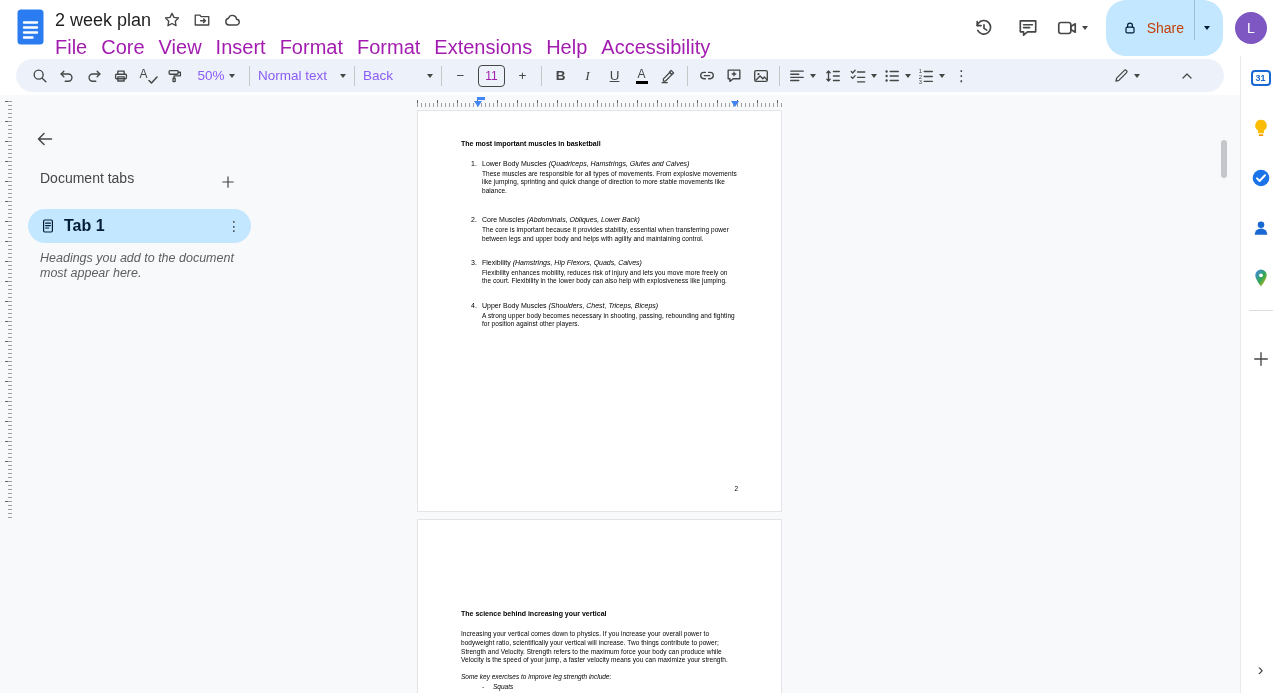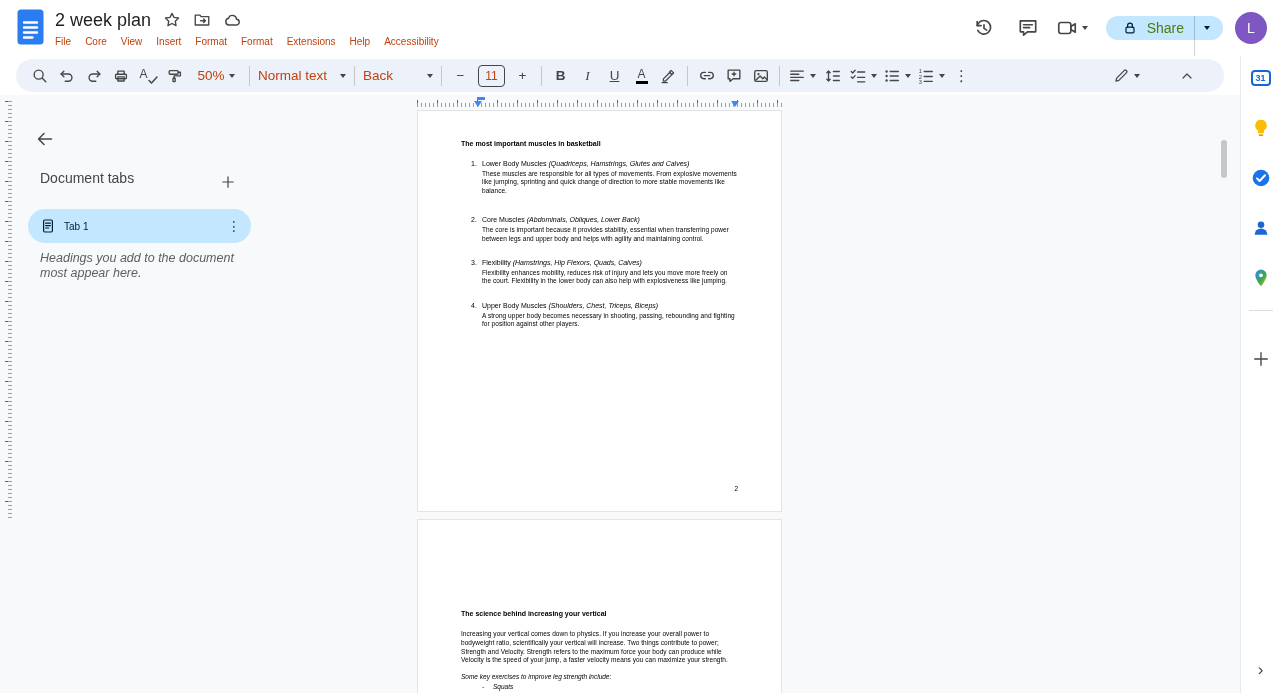--- a/index.html
+++ b/index.html
@@ -8,45 +8,45 @@
   .app{position:relative;width:1280px;height:693px}
 
   
   .header{position:absolute;top:0;left:0;width:1280px;height:56px;background:#fff;z-index:5}
   .docs-logo{position:absolute;left:17px;top:9px;width:27px;height:36px}
   .title-area{position:absolute;left:55px;top:7px}
   .title-row{display:flex;align-items:center;gap:12px;height:26px}
   .doc-title{font-size:18px;font-weight:500;color:#1f1f1f;white-space:nowrap}
   .hicon{display:flex;align-items:center;justify-content:center;color:#444746}
   .menubar{display:flex;margin-left:-7px;margin-top:1px}
-  .menubar .mitem{font-size:10px;color:#c2410c;padding:2px 7px;border-radius:4px;cursor:default;white-space:nowrap}
+  .menubar .mitem{font-size:20px;color:#a21caf;padding:2px 7px;border-radius:4px;cursor:default;white-space:nowrap}
   .header-right{position:absolute;right:13px;top:7px;height:42px;display:flex;align-items:center;gap:4px}
   .icon-btn{width:40px;height:40px;border:none;background:transparent;border-radius:50%;
     display:flex;align-items:center;justify-content:center;color:#444746}
   .meet-group{display:flex;align-items:center;gap:4px;padding:0 8px 0 4px}
-  .share-pill{height:24px;background:#c2e7ff;border-radius:20px;display:flex;align-items:flex-start;
-    color:#4d7c0f;margin-left:6px}
+  .share-pill{height:56px;background:#c2e7ff;border-radius:20px;display:flex;align-items:flex-start;
+    color:#c2410c;margin-left:6px}
   .share-main{display:flex;align-items:center;gap:9px;padding:0 10px 0 16px;font-size:14px;font-weight:500;height:100%}
   .share-sep{width:1px;height:40px;background:rgba(0,29,53,.2)}
   .share-dd{padding:0 13px 0 9px;height:100%;display:flex;align-items:center}
   .avatar{width:32px;height:32px;border-radius:50%;background:#7e57c2;color:#fff;font-size:14px;
     display:flex;align-items:center;justify-content:center;margin-left:8px}
 
   
   .toolbar{position:absolute;top:59px;left:16px;width:1208px;height:33px;background:#edf2fa;
     border-radius:17px;display:flex;align-items:center;padding:0 10px;z-index:4}
   .tbtn{height:26px;min-width:27px;border:none;background:transparent;border-radius:4px;
     display:flex;align-items:center;justify-content:center;gap:4px;color:#444746;padding:0 3px}
   .tdiv{width:1px;height:20px;background:#c4c7c5;margin:0 5px;flex:none}
-  .tlabel{font-size:13.5px;color:#c2410c;white-space:nowrap}
+  .tlabel{font-size:13.5px;color:#8b5cf6;white-space:nowrap}
   .tletter{font-size:13.5px;color:#444746;line-height:1}
   .b{font-weight:700}.i{font-style:italic;font-family:"Liberation Serif",serif}.u{text-decoration:underline}
   .acolor{display:flex;flex-direction:column;align-items:center;line-height:1}
   .acolor .bar{width:12px;height:3px;background:#000;margin-top:1px}
-  .sizebox{width:27px;height:22px;border:1px solid #444746;border-radius:4px;font-size:12px;color:#c2410c;
+  .sizebox{width:27px;height:22px;border:1px solid #444746;border-radius:4px;font-size:12px;color:#a21caf;
     display:flex;align-items:center;justify-content:center;margin:0 4px;background:transparent}
   .caret{width:0;height:0;border-left:3.5px solid transparent;border-right:3.5px solid transparent;
     border-top:4px solid #444746;flex:none}
   .caret.dark{border-top-color:#001d35}
   .spell{position:relative;width:18px;height:18px}
   .spell .a{position:absolute;left:1px;top:0;font-size:12px;color:#444746}
   .spell svg{position:absolute;right:-1px;bottom:0}
   .morev{font-size:15px;color:#444746;font-family:"DejaVu Sans",sans-serif}
 
   
@@ -68,21 +68,21 @@
   .mk-bar{position:absolute;width:8px;height:3px;background:#4285f4;top:-1px}
 
   
   .back-btn{position:absolute;left:32px;top:31px;width:26px;height:26px;display:flex;align-items:center;
     justify-content:center;color:#444746;border-radius:50%}
   .panel-head{position:absolute;left:40px;top:75px;width:200px;display:flex;align-items:flex-start;justify-content:space-between}
   .panel-title{font-size:14px;color:#444746}
   .panel-add{color:#444746;display:flex;align-items:center;justify-content:center;width:24px;height:24px}
   .tab-pill{position:absolute;left:28px;top:114px;width:223px;height:34px;background:#c2e7ff;border-radius:17px;
     display:flex;align-items:center;padding:0 10px 0 12px;gap:8px}
-  .tab-label{font-size:10px;font-weight:400;color:#001d35;flex:1}
+  .tab-label{font-size:16px;font-weight:700;color:#001d35;flex:1}
   .tab-dots{color:#444746;font-size:14px;letter-spacing:0;font-family:"DejaVu Sans",sans-serif}
   .panel-hint{position:absolute;left:40px;top:156px;width:212px;font-size:12.5px;font-style:italic;
     color:#5c5f62;line-height:15px}
 
   
   .page{position:absolute;left:417px;width:365px;height:402px;background:#fff;border:1px solid #e2e4e7}
   .page1{top:15px}.page2{top:424px}
   .pcontent{position:absolute;left:43px;right:44px;top:0;color:#000}
   .p1c{top:29px}.p2c{top:90px}
   .doc-h{font-size:7px;font-weight:700;letter-spacing:0;margin-bottom:13px;white-space:nowrap}

